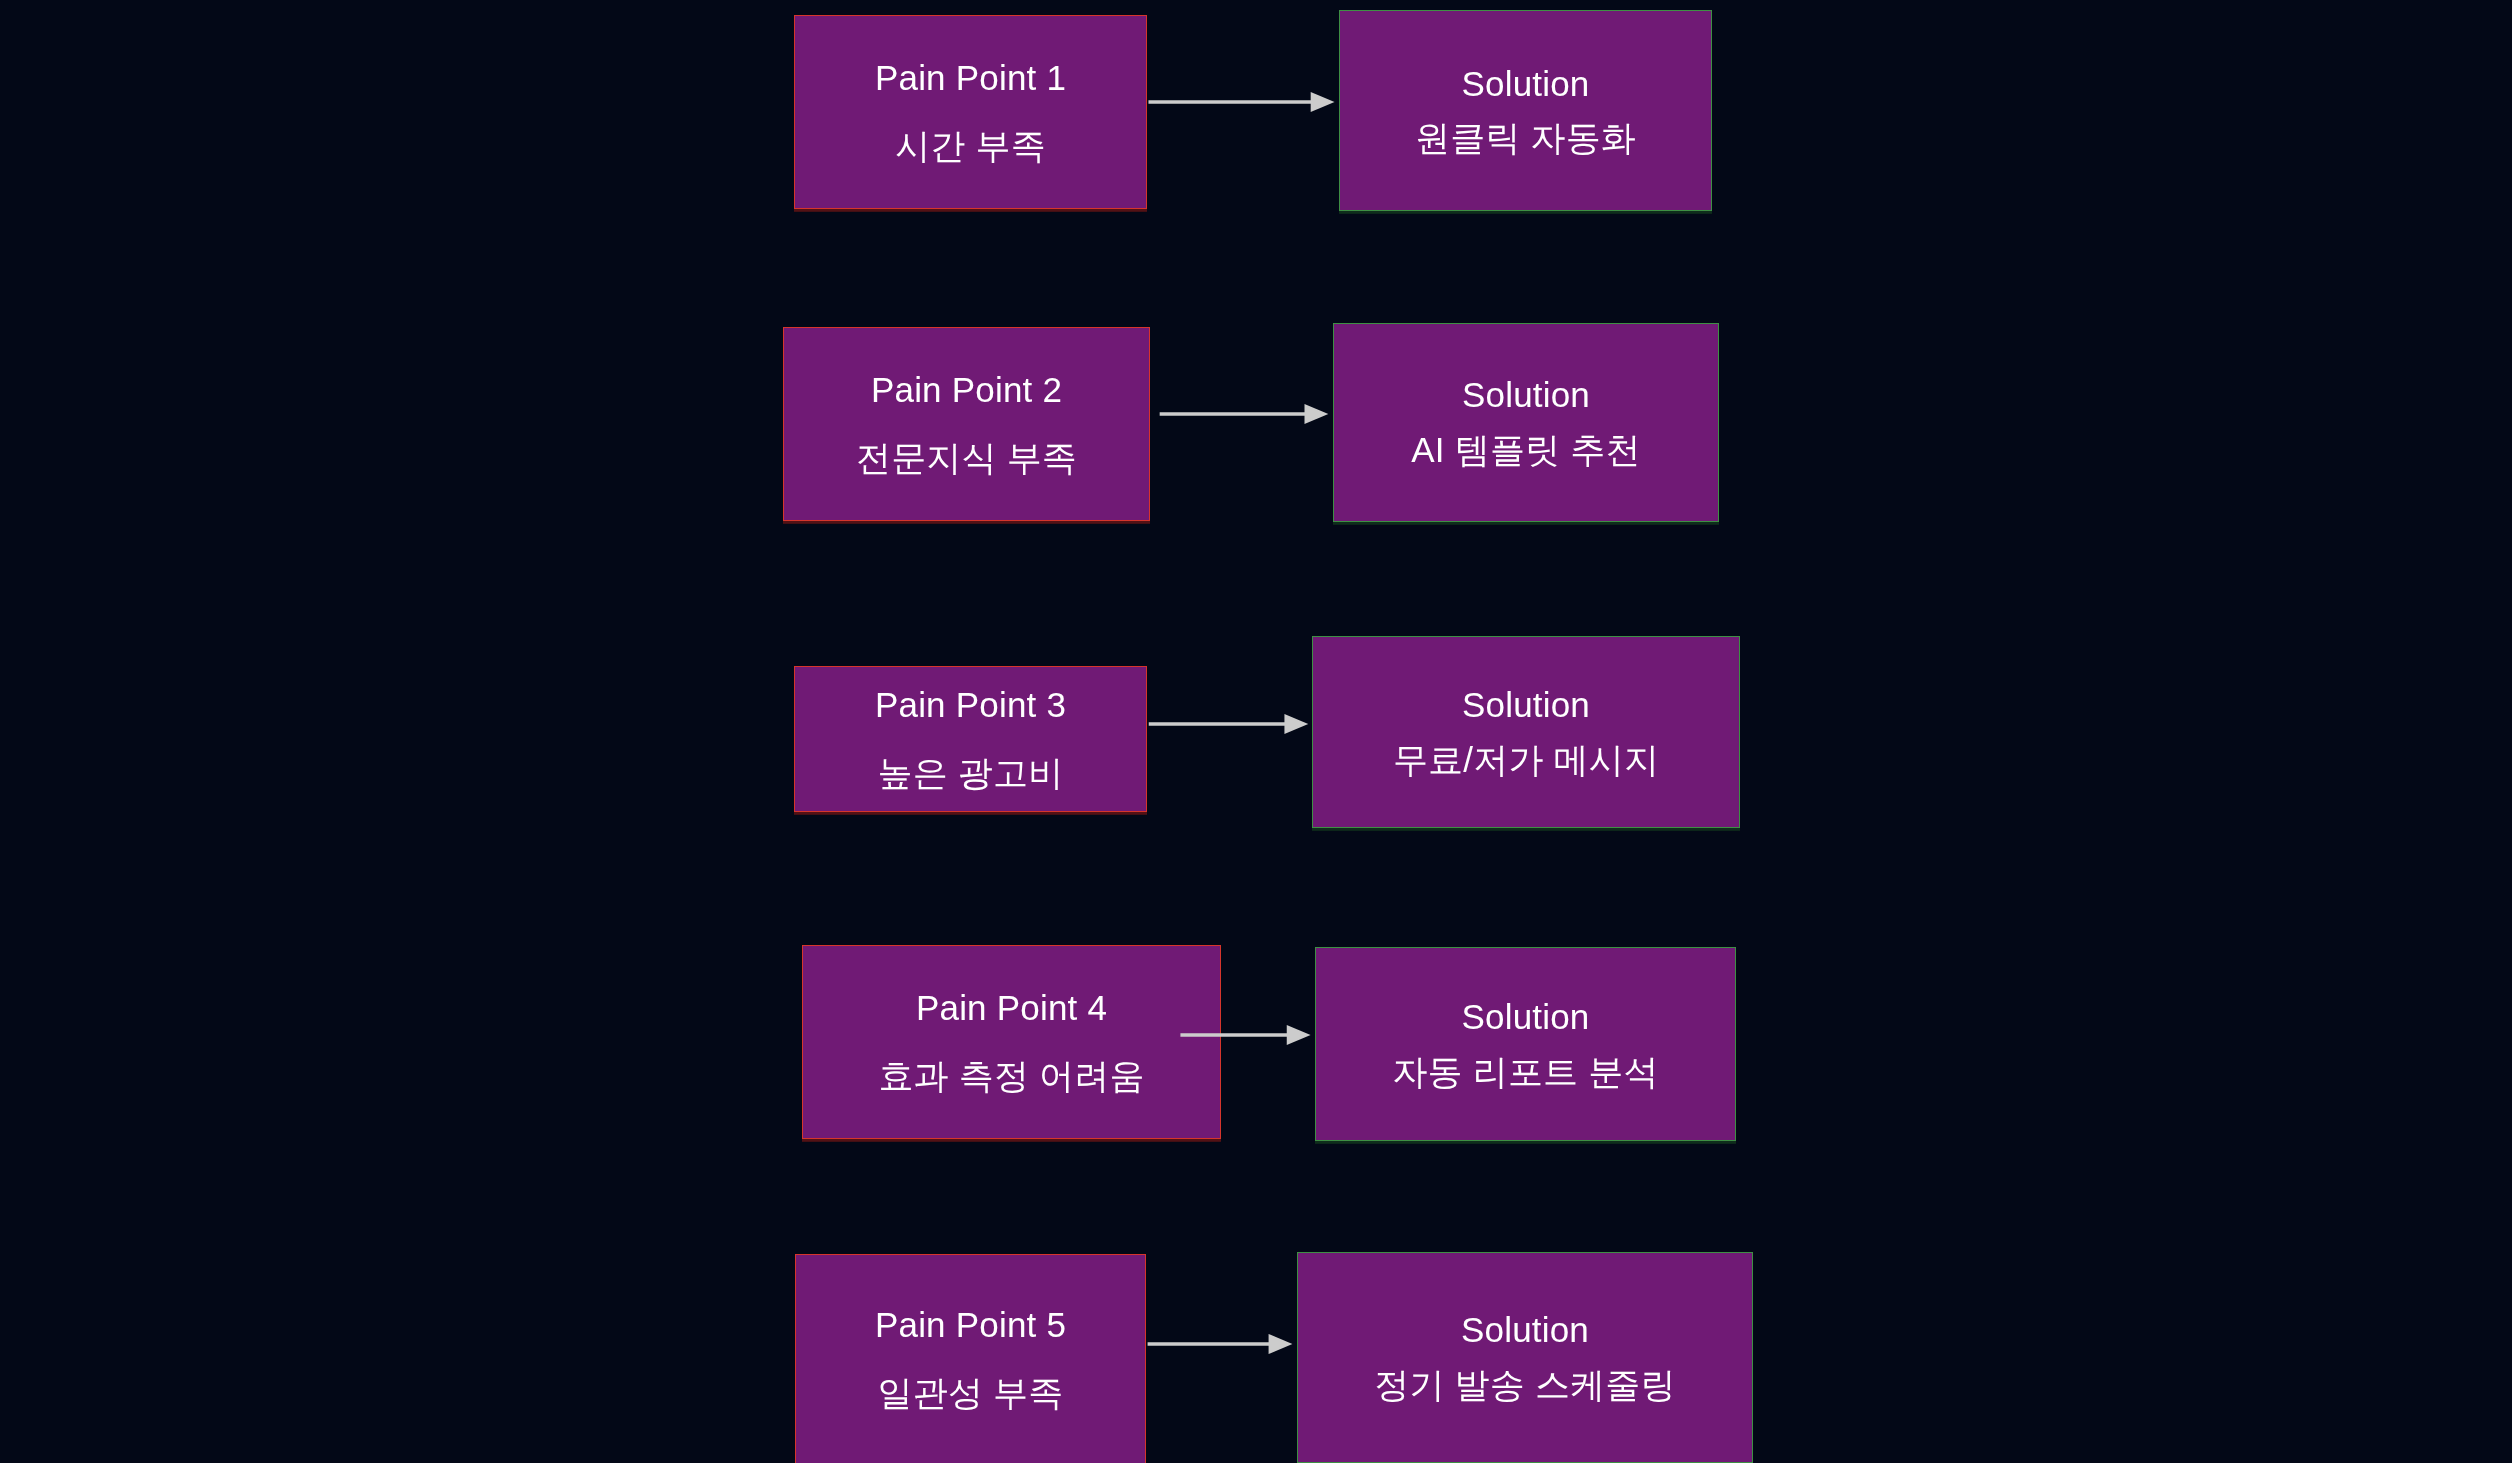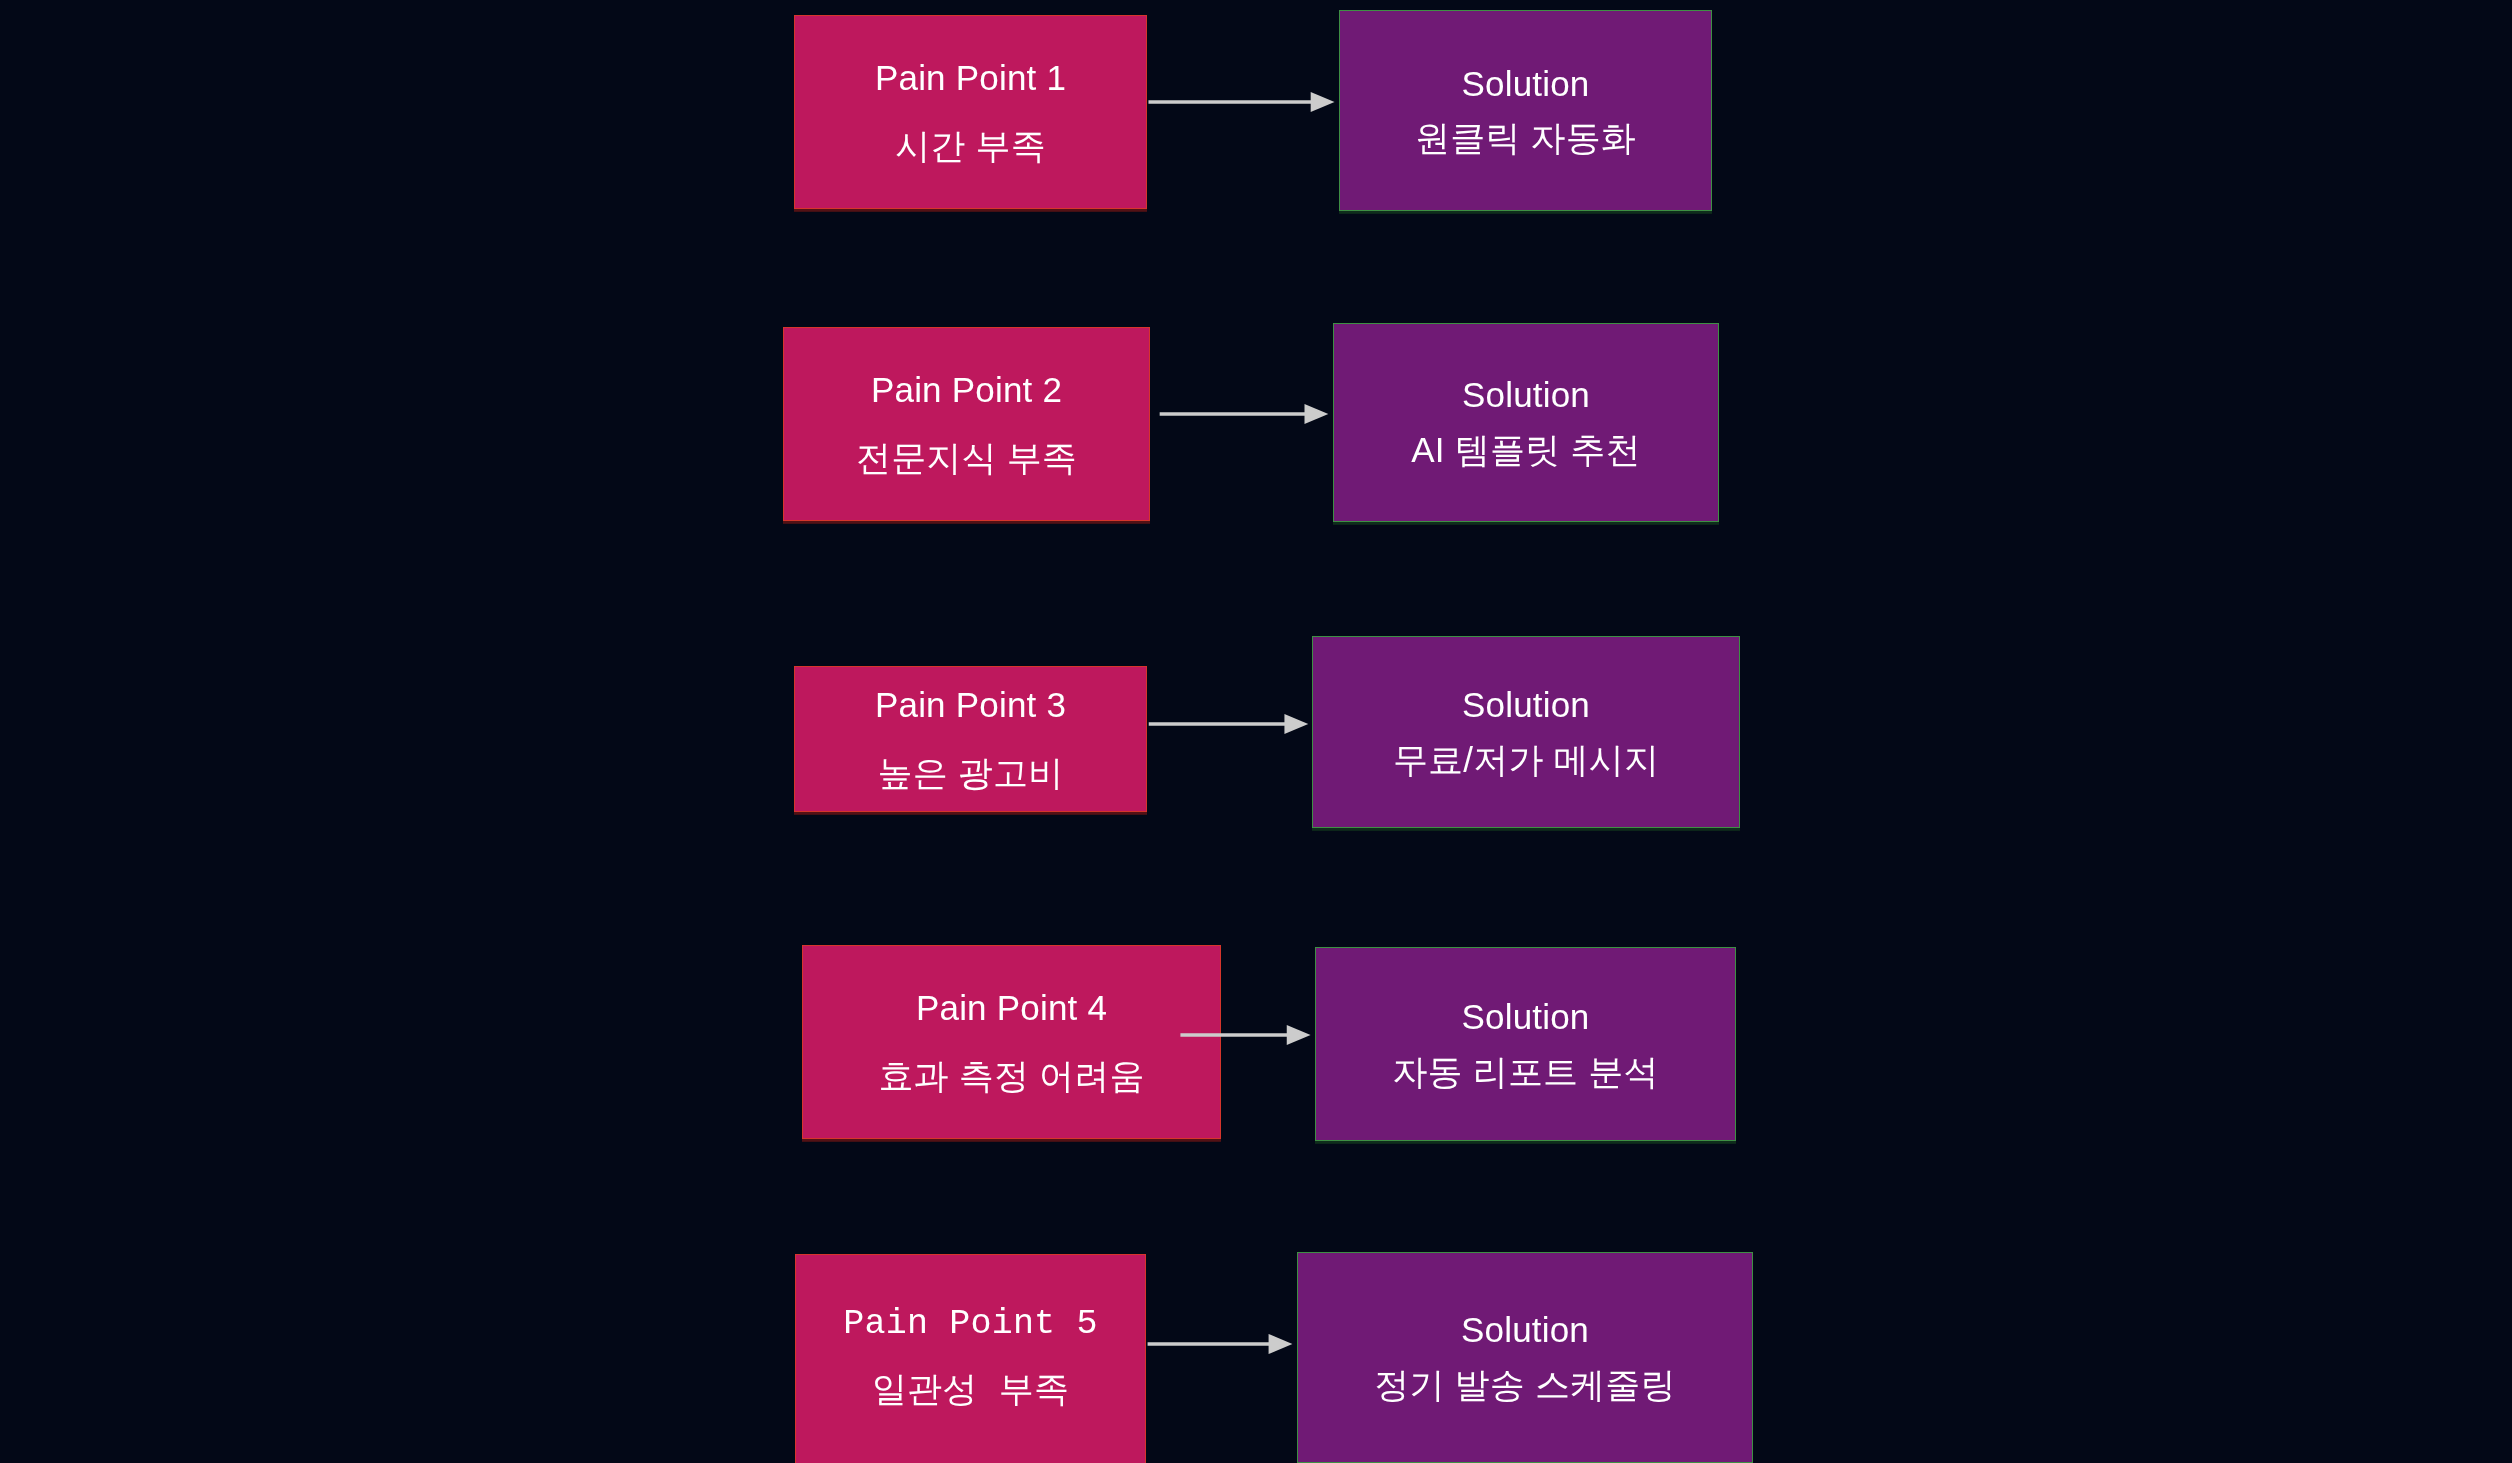--- a/index.html
+++ b/index.html
@@ -49,21 +49,21 @@
   }
 
   .node .line2 {
     font-size: 35px;
     font-weight: 400;
     white-space: nowrap;
     margin-top: 9.2px;
   }
 
   .node-pain {
-    background: #be185d;
+    background: #701a75;
     border: 1.8px solid #D6352C;
     box-shadow: 0 2.8px 0 0 rgba(150, 25, 20, 0.55);
     gap: 13px;
   }
 
   .node-solution {
     background: #701a75;
     border: 1.8px solid #3E8F44;
     box-shadow: 0 2.8px 0 0 rgba(30, 90, 35, 0.45);
   }
@@ -142,21 +142,21 @@
           <line x1="0" y1="12" x2="119" y2="12" stroke="#CCCCCC" stroke-width="4"></line>
           <polygon points="116,1 142,12 116,23" fill="#CCCCCC"></polygon>
         </svg>
       </div>
       <div class="node node-solution" style="left: 1315px; top: 947px; width: 421px; height: 194px;">
         <div class="line1">Solution</div>
         <div class="line2">자동 리포트 분석</div>
       </div>
     </div>
     <div class="flow-row" style="top: 0px;">
-      <div class="node node-pain" style="left: 795px; top: 1254px; width: 351px; height: 210px; font-family: Liberation Mono, monospace;">
+      <div class="node node-pain" style="left: 795px; top: 1254px; width: 351px; height: 210px;">
         <div class="line1">Pain Point 5</div>
         <div class="line2">일관성 부족</div>
       </div>
       <div class="connector" style="left: 1147px; top: 1333px; width: 146px;">
         <svg width="146" height="22" viewBox="0 0 158 24">
           <line x1="0" y1="12" x2="135" y2="12" stroke="#CCCCCC" stroke-width="4"></line>
           <polygon points="132,1 158,12 132,23" fill="#CCCCCC"></polygon>
         </svg>
       </div>
       <div class="node node-solution" style="left: 1297px; top: 1252px; width: 456px; height: 211px;">

